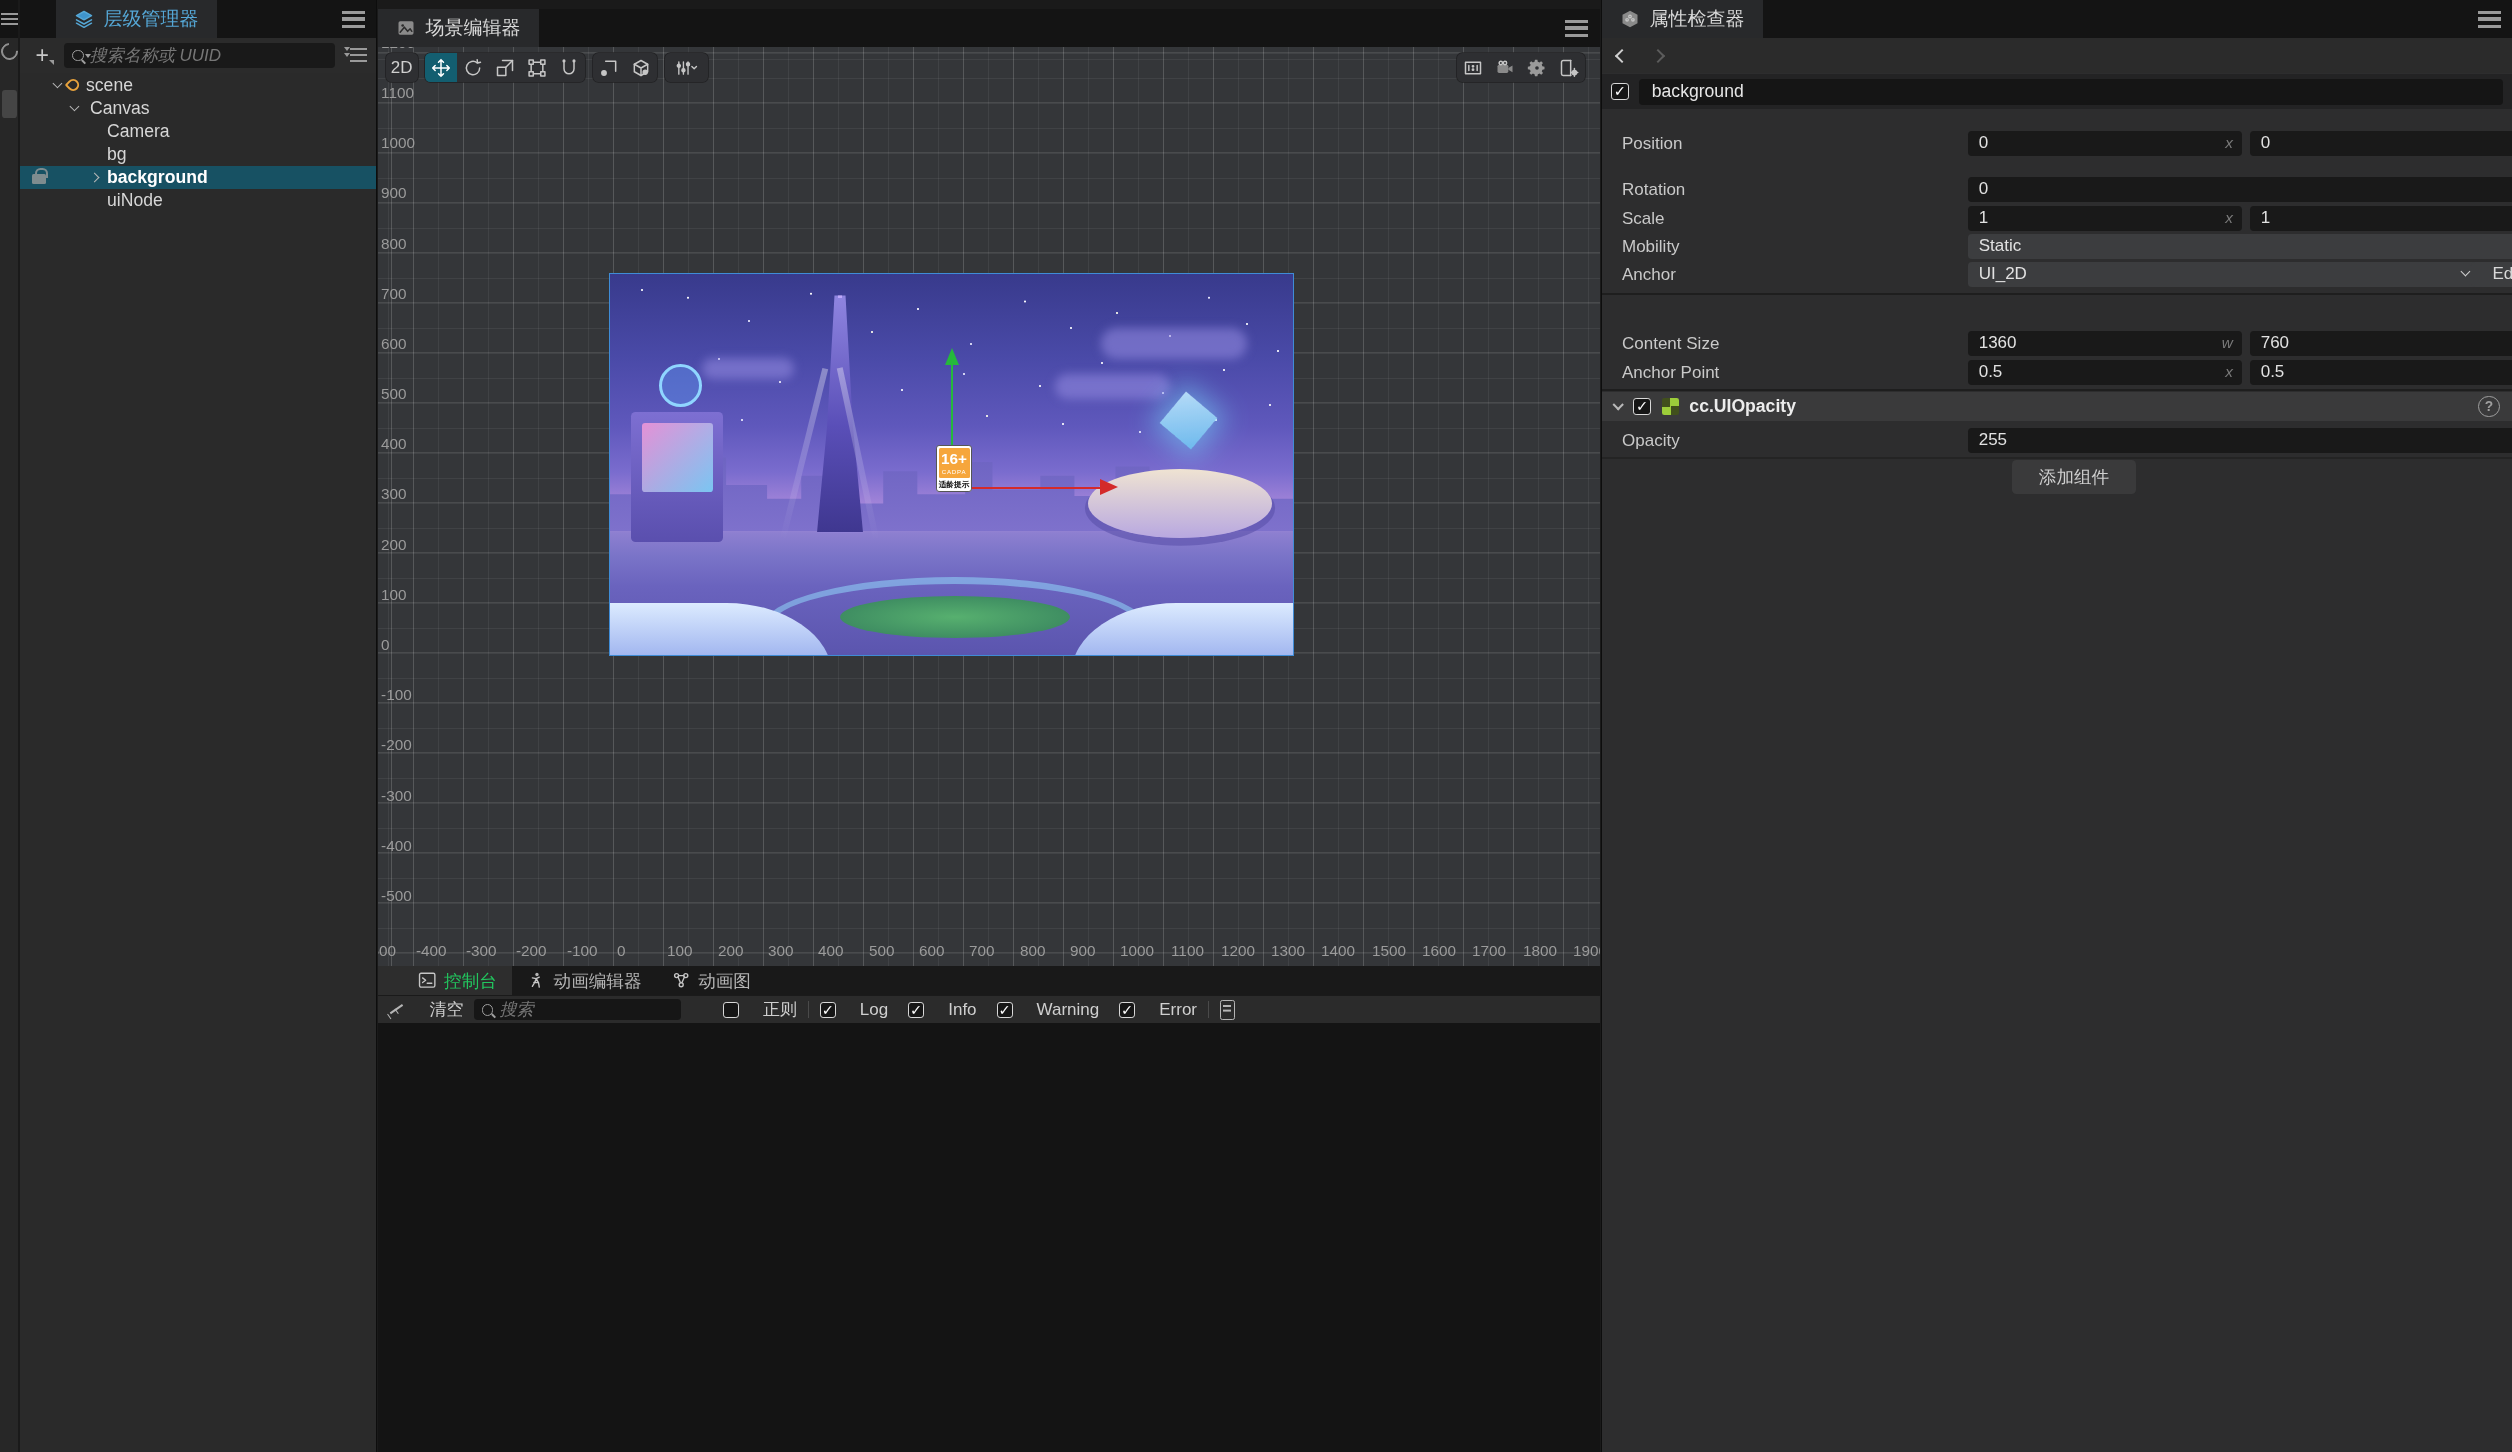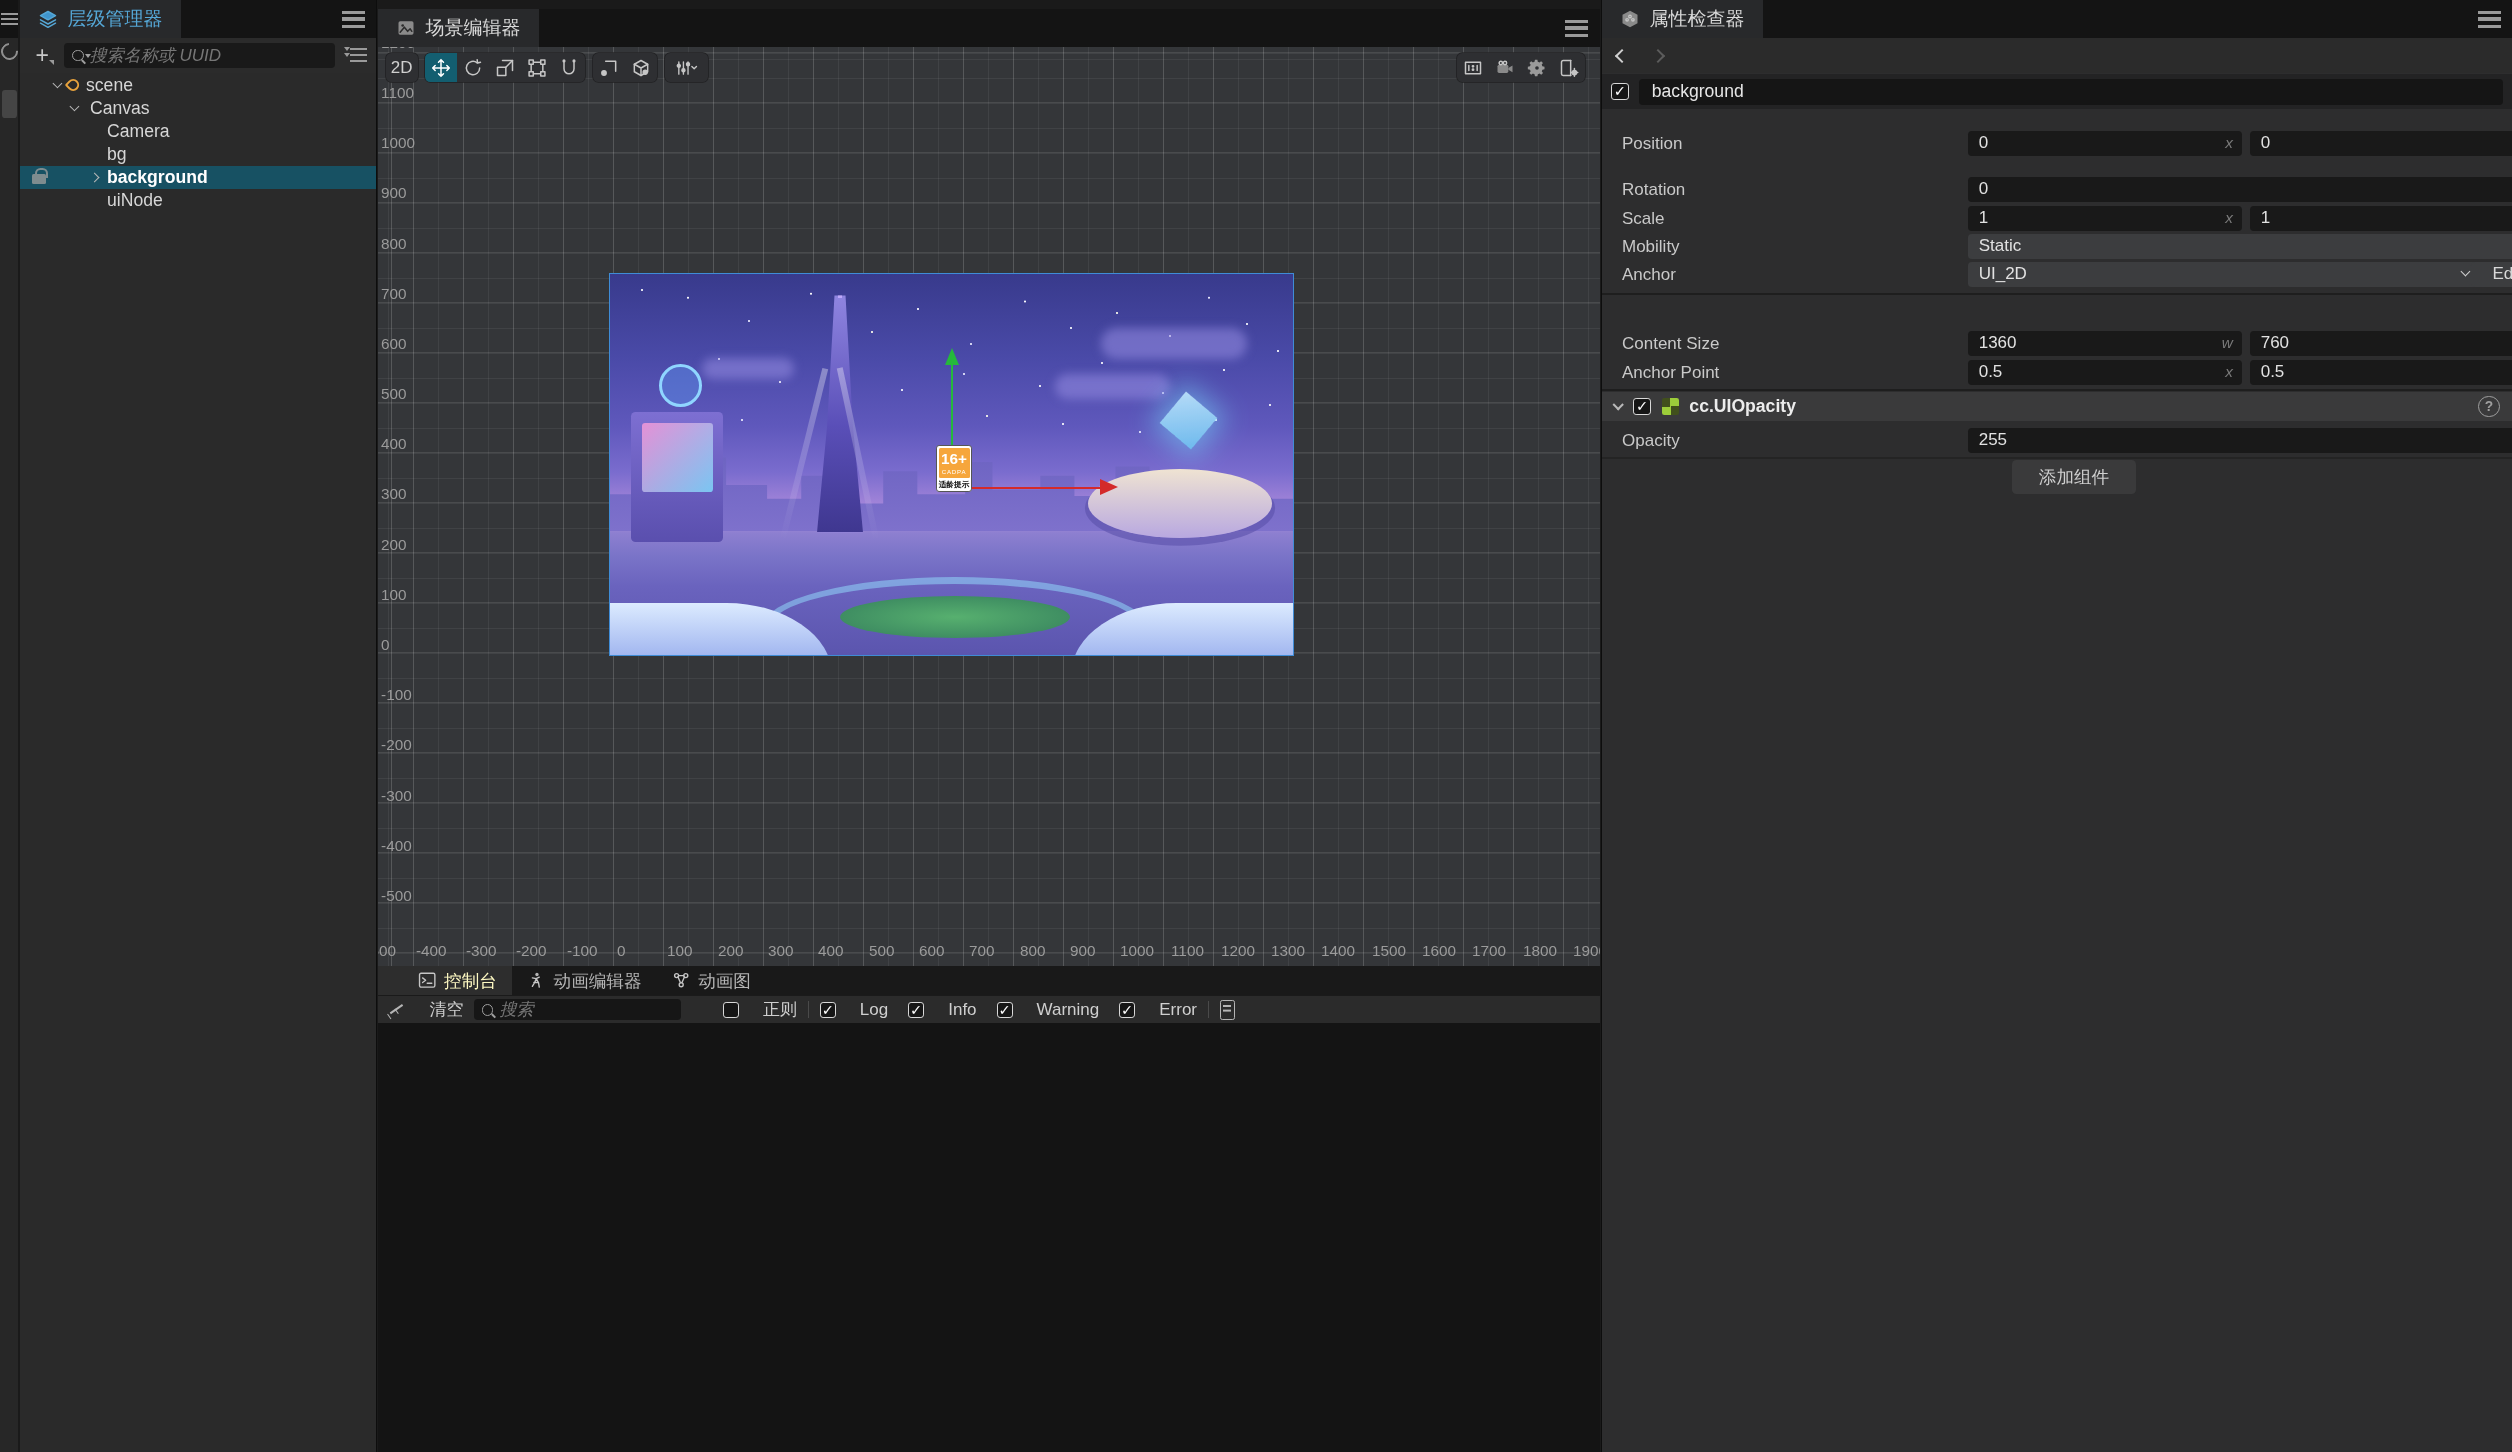--- a/index.html
+++ b/index.html
@@ -28,21 +28,21 @@
   
   #leftstrip { position:absolute; left:0; top:0; width:18.4px; height:1452px; background:#272727; }
   #leftstrip .top { position:absolute; left:0; top:0; width:18.4px; height:38px; background:#141414; display:flex; align-items:center; justify-content:center; }
   #leftstrip .top .hamburger { width:17px; height:12.3px; border-width:2.3px; }
   #leftstrip .top .hamburger::after { top:2.7px; height:2.3px; }
   #strip-refresh { position:absolute; left:0.8px; top:43px; width:17px; height:17px; border:2.3px solid #8f8f8f; border-radius:50%; border-top-color:transparent; transform:rotate(40deg); }
   #strip-ind { position:absolute; left:1.5px; top:90px; width:15.3px; height:27.6px; background:#454545; border-radius:3.1px; }
 
   
   #hier { position:absolute; left:20px; top:0; width:357px; height:1452px; background:#2a2a2a; border-right:1.5px solid #0d0d0d; }
-  #hier .tab { color:#55a7d6; }
+  #hier .tab { color:#55a7d6;margin-left:36px; }
   #hier-toolbar { position:absolute; left:0; top:38px; width:100%; height:35px; background:#2b2b2b; display:flex; align-items:center; padding:0 9.2px; gap:9.2px; }
   #hier-menu { position:absolute; right:10.7px; top:10.7px; }
   .plusbtn { width:26px; height:24.5px; color:#c9c9c9; font-size:23px; display:flex; align-items:center; justify-content:center; position:relative; }
   .plusbtn::after { content:""; position:absolute; right:1.5px; bottom:3.1px; border-left:5.4px solid transparent; border-top:5.4px solid #9a9a9a; }
   #hier-search { flex:1; height:24.5px; background:#191919; border-radius:3.8px; display:flex; align-items:center; gap:6.1px; padding:0 7.7px; }
   #hier-search .ph, #con-search .ph { color:#767676; font-size:17px; font-style:italic; }
   .lens { width:11.5px; height:11.5px; border:1.9px solid #9f9f9f; border-radius:50%; position:relative; flex:0 0 auto; }
   .lens::after { content:""; position:absolute; width:5.4px; height:1.9px; background:#9f9f9f; transform:rotate(45deg); left:8.4px; top:10px; }
   .lens .caret { position:absolute; left:12.3px; top:3.1px; border-left:3.8px solid transparent; border-right:3.8px solid transparent; border-top:4.6px solid #9f9f9f; }
   .sorticon { width:23px; height:18.4px; position:relative; flex:0 0 auto; }
@@ -107,21 +107,21 @@
   
   #badge { position:absolute; left:558px; top:398px; width:36px; height:47px; background:#fff; border:0.8px solid #555; border-radius:3.1px; padding:1.5px; display:flex; flex-direction:column; }
   #badge .orange { flex:1; background:#f6a63c; border-radius:1.5px; color:#fff; text-align:center; line-height:1; }
   #badge .orange .big { font-size:15.3px; font-weight:bold; margin-top:3.1px; }
   #badge .orange .small { font-size:6.1px; margin-top:3.1px; letter-spacing:0.8px; }
   #badge .cap { font-size:7.7px; color:#111; text-align:center; font-weight:bold; padding-top:1.5px; white-space:nowrap; }
 
   
   #console-tabs { position:absolute; left:0; top:957px; right:0; height:29px; background:#191919; display:flex; }
   #console-tabs .tab { font-size:17.6px; padding:0 15.3px; background:transparent; color:#b5b5b5; gap:7.7px; }
-  #console-tabs .tab.active { background:#2d2d2d; color:#fef9c3;padding-left:40px; }
+  #console-tabs .tab.active { background:#2d2d2d; color:#22c55e;padding-left:40px; }
   #console-filter { position:absolute; left:0; top:987px; right:0; height:27.6px; background:#2b2b2b; display:flex; align-items:center; padding:0 9.2px; gap:10.7px; font-size:17px; color:#cfcfcf; }
   #con-search { width:207px; height:21.4px; background:#161616; border-radius:3.8px; display:flex; align-items:center; gap:6.1px; padding:0 7.7px; }
   .fcb { display:flex; align-items:center; gap:24px; }
   .fcb .cb { width:16px; height:16px; }
   .vsep { width:1.5px; height:17px; background:#4a4a4a; }
   #console-body { position:absolute; left:0; top:1014px; right:0; bottom:0; background:#141414; }
   .clearicon { width:18.4px; height:18.4px; position:relative; }
   .clearicon::before { content:""; position:absolute; left:1.5px; top:7.7px; width:15.3px; height:2.3px; background:#b5b5b5; transform:rotate(-35deg); }
   .clearicon::after { content:""; position:absolute; left:0.8px; top:10.7px; width:7.7px; height:6.1px; border-left:1.5px solid #b5b5b5; border-right:1.5px solid #b5b5b5; transform:rotate(-35deg); }
   .docicon { width:15.3px; height:20px; border:1.5px solid #b5b5b5; border-radius:2.3px; position:relative; }

